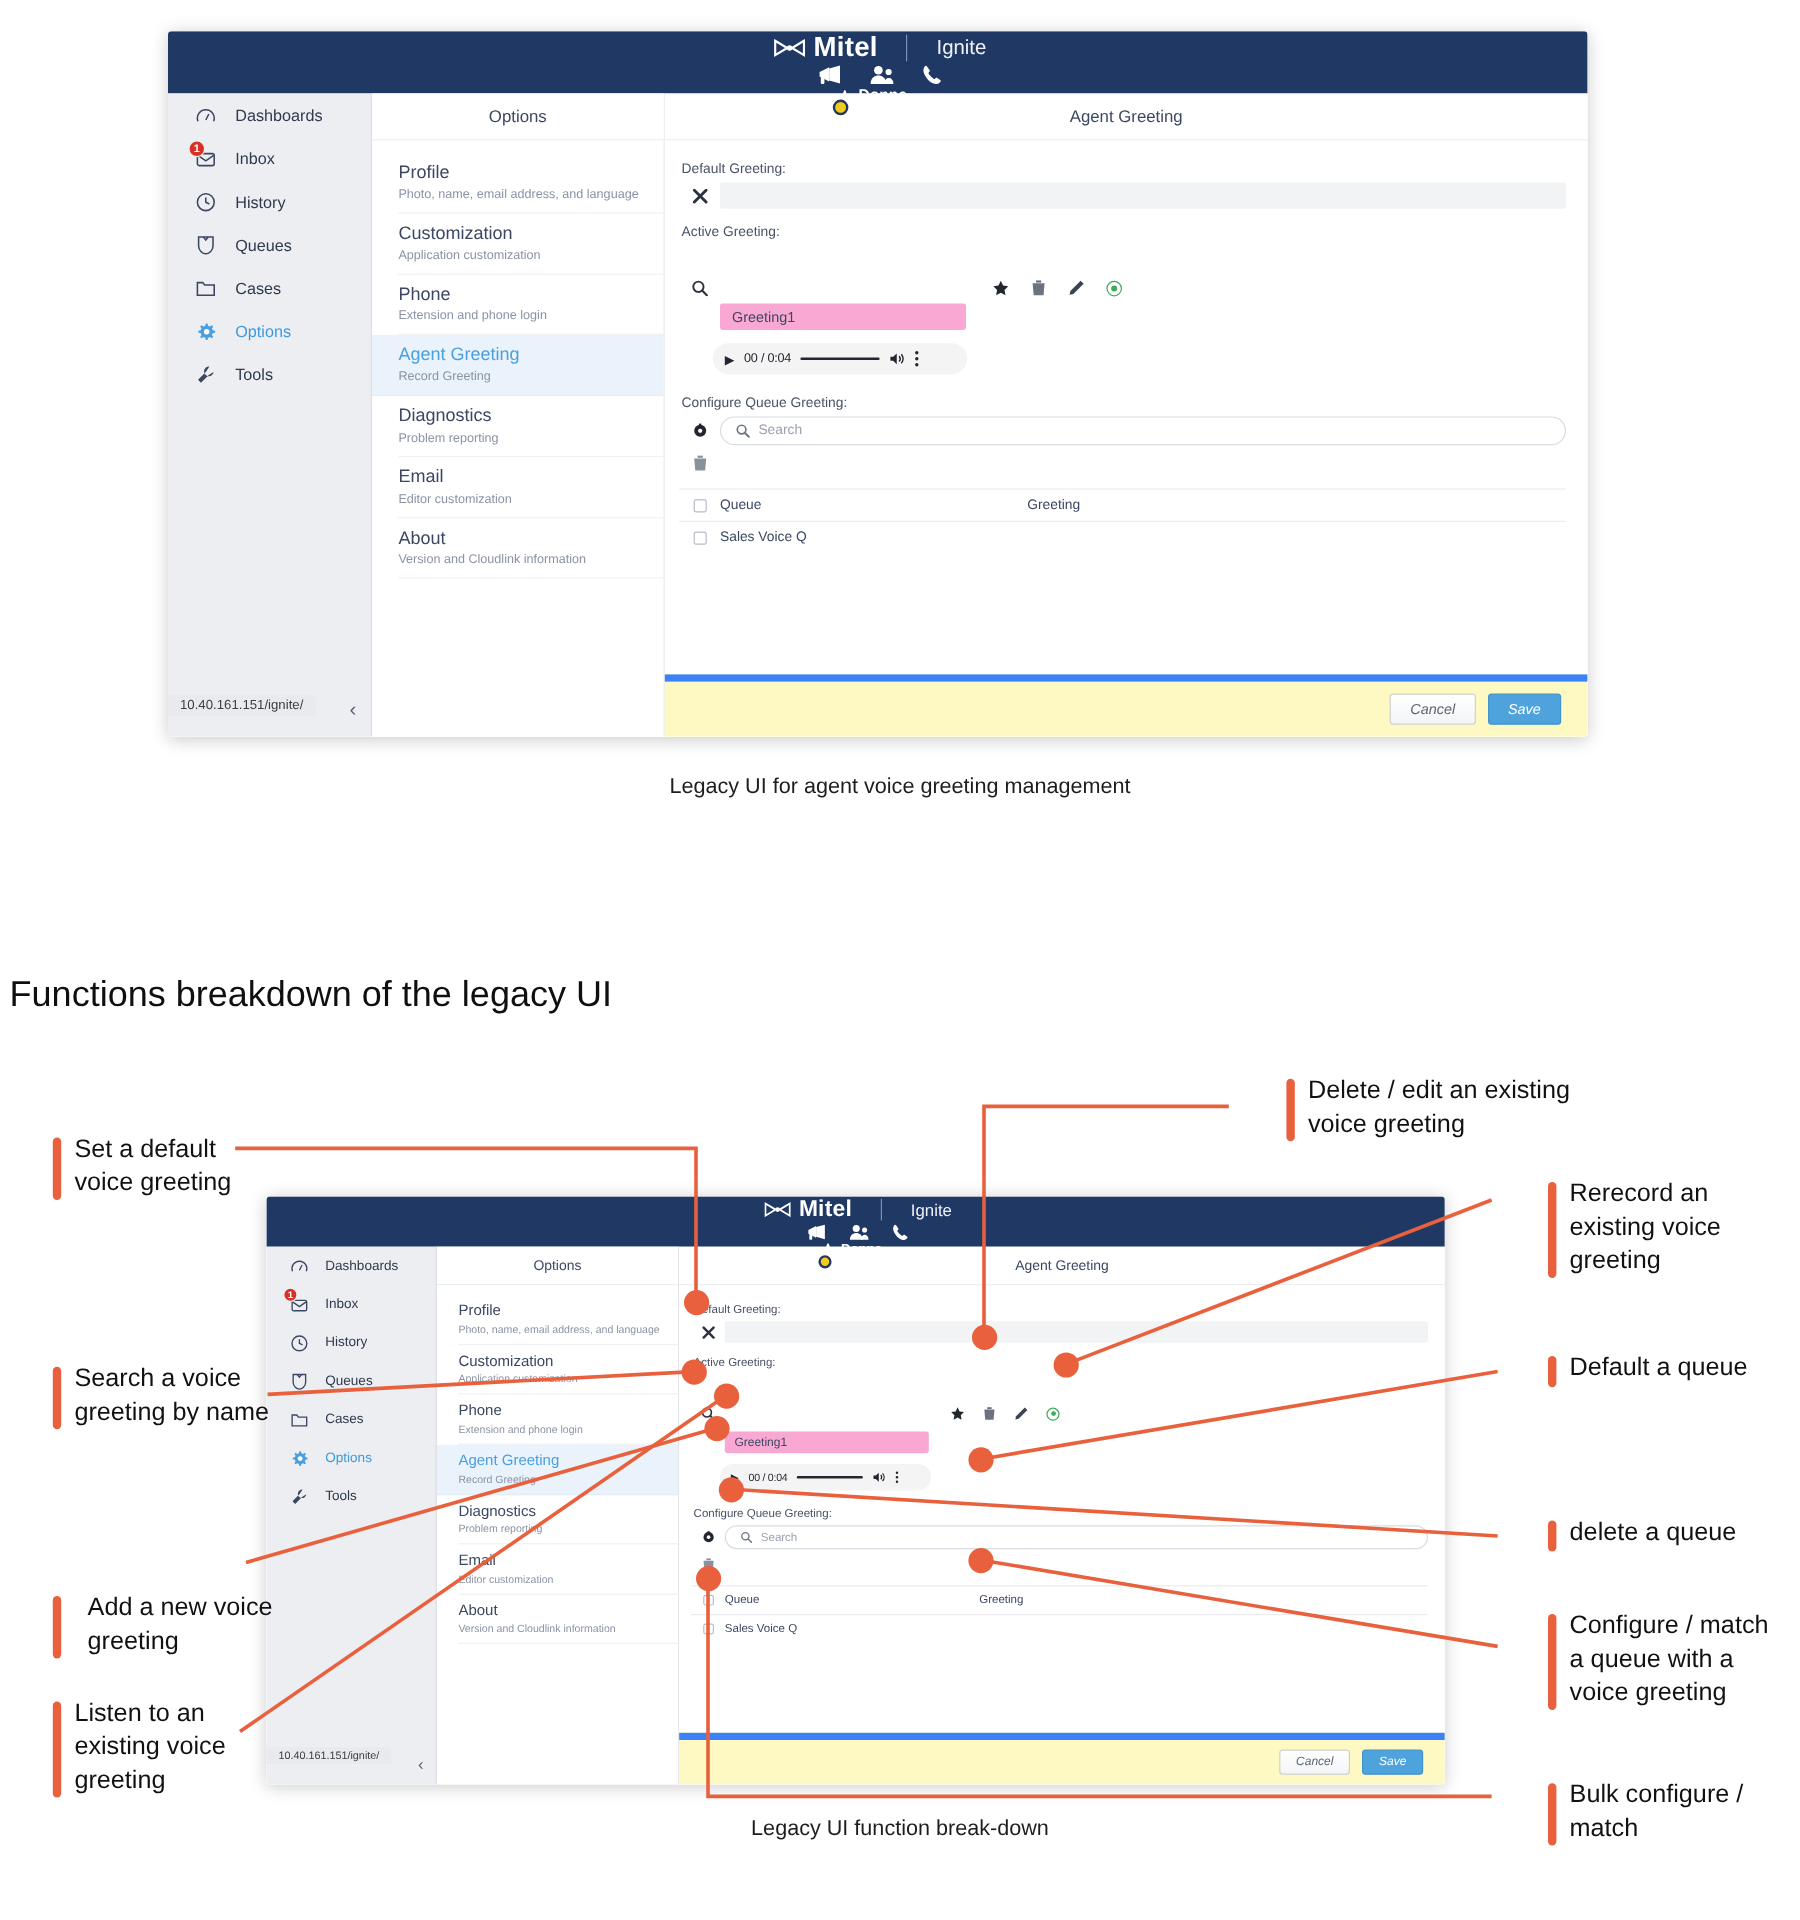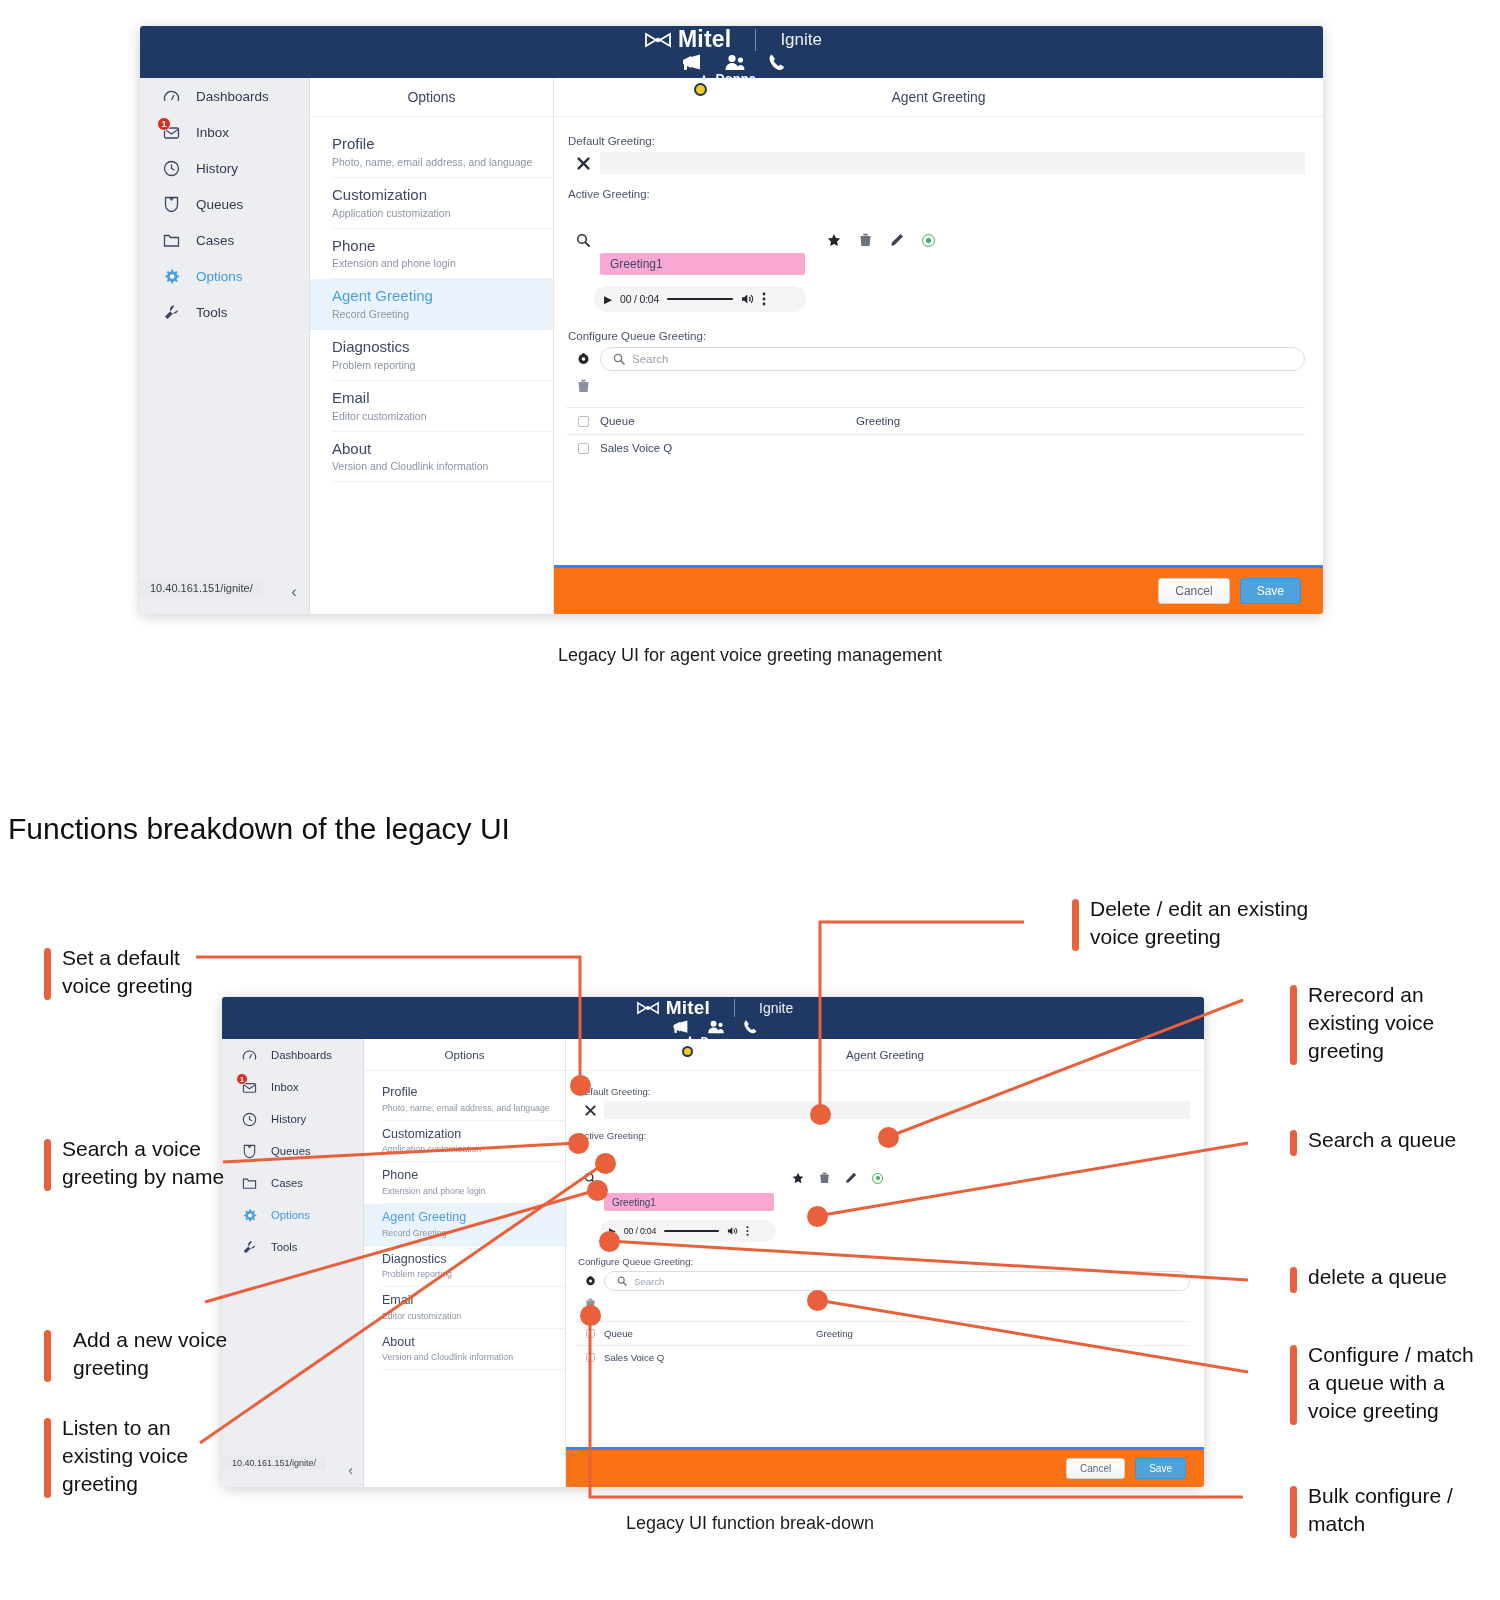--- a/index.html
+++ b/index.html
@@ -171,25 +171,26 @@
     font-size:var(--tfs,11.5px); color:#3c4763;
   }
   .chk {
     width:var(--ckd,11px); height:var(--ckd,11px);
     border:1px solid #b7bcc7; border-radius:2px; background:#fff;
     margin-right:var(--ckm,11px); margin-left:var(--ckml,12px); flex:0 0 auto;
   }
   .cell-q { width:var(--cqw,256px); flex:0 0 auto; }
 
   .footer {
-    border-top:3px solid #3b82f6;
+    border-top:6px solid #3b82f6;
     display:flex; justify-content:flex-end; align-items:center;
     gap:var(--fg,10px);
     padding:var(--fp,10px) var(--fpr,22px);
-    background:#f97316;
+    background:#fef9c3;
+    font-style:italic;
   }
   .btn {
     font-size:var(--bfs2,12px);
     padding:var(--btp,5px) var(--btpx,16px);
     border-radius:3px; border:1px solid #cdd1d8;
     background:linear-gradient(#ffffff,#f3f4f6); color:#5d6575;
   }
   .btn.primary { background:#4fa3dd; border-color:#3f93cf; color:#fff; }
 
   .urlbar {
@@ -860,21 +861,21 @@
 
 <div class="anno" style="left:1254px; top:981px; width:240px;">
   <span class="bar" style="height:80px;"></span>
   <span class="txt">Rerecord an
 existing voice
 greeting</span>
 </div>
 
 <div class="anno" style="left:1254px; top:1126px; width:240px;">
   <span class="bar" style="height:26px;"></span>
-  <span class="txt">Search a queue</span>
+  <span class="txt">Default a queue</span>
 </div>
 
 <div class="anno" style="left:1254px; top:1263px; width:240px;">
   <span class="bar" style="height:26px;"></span>
   <span class="txt">delete a queue</span>
 </div>
 
 <div class="anno" style="left:1254px; top:1341px; width:268px;">
   <span class="bar" style="height:80px;"></span>
   <span class="txt">Configure / match

